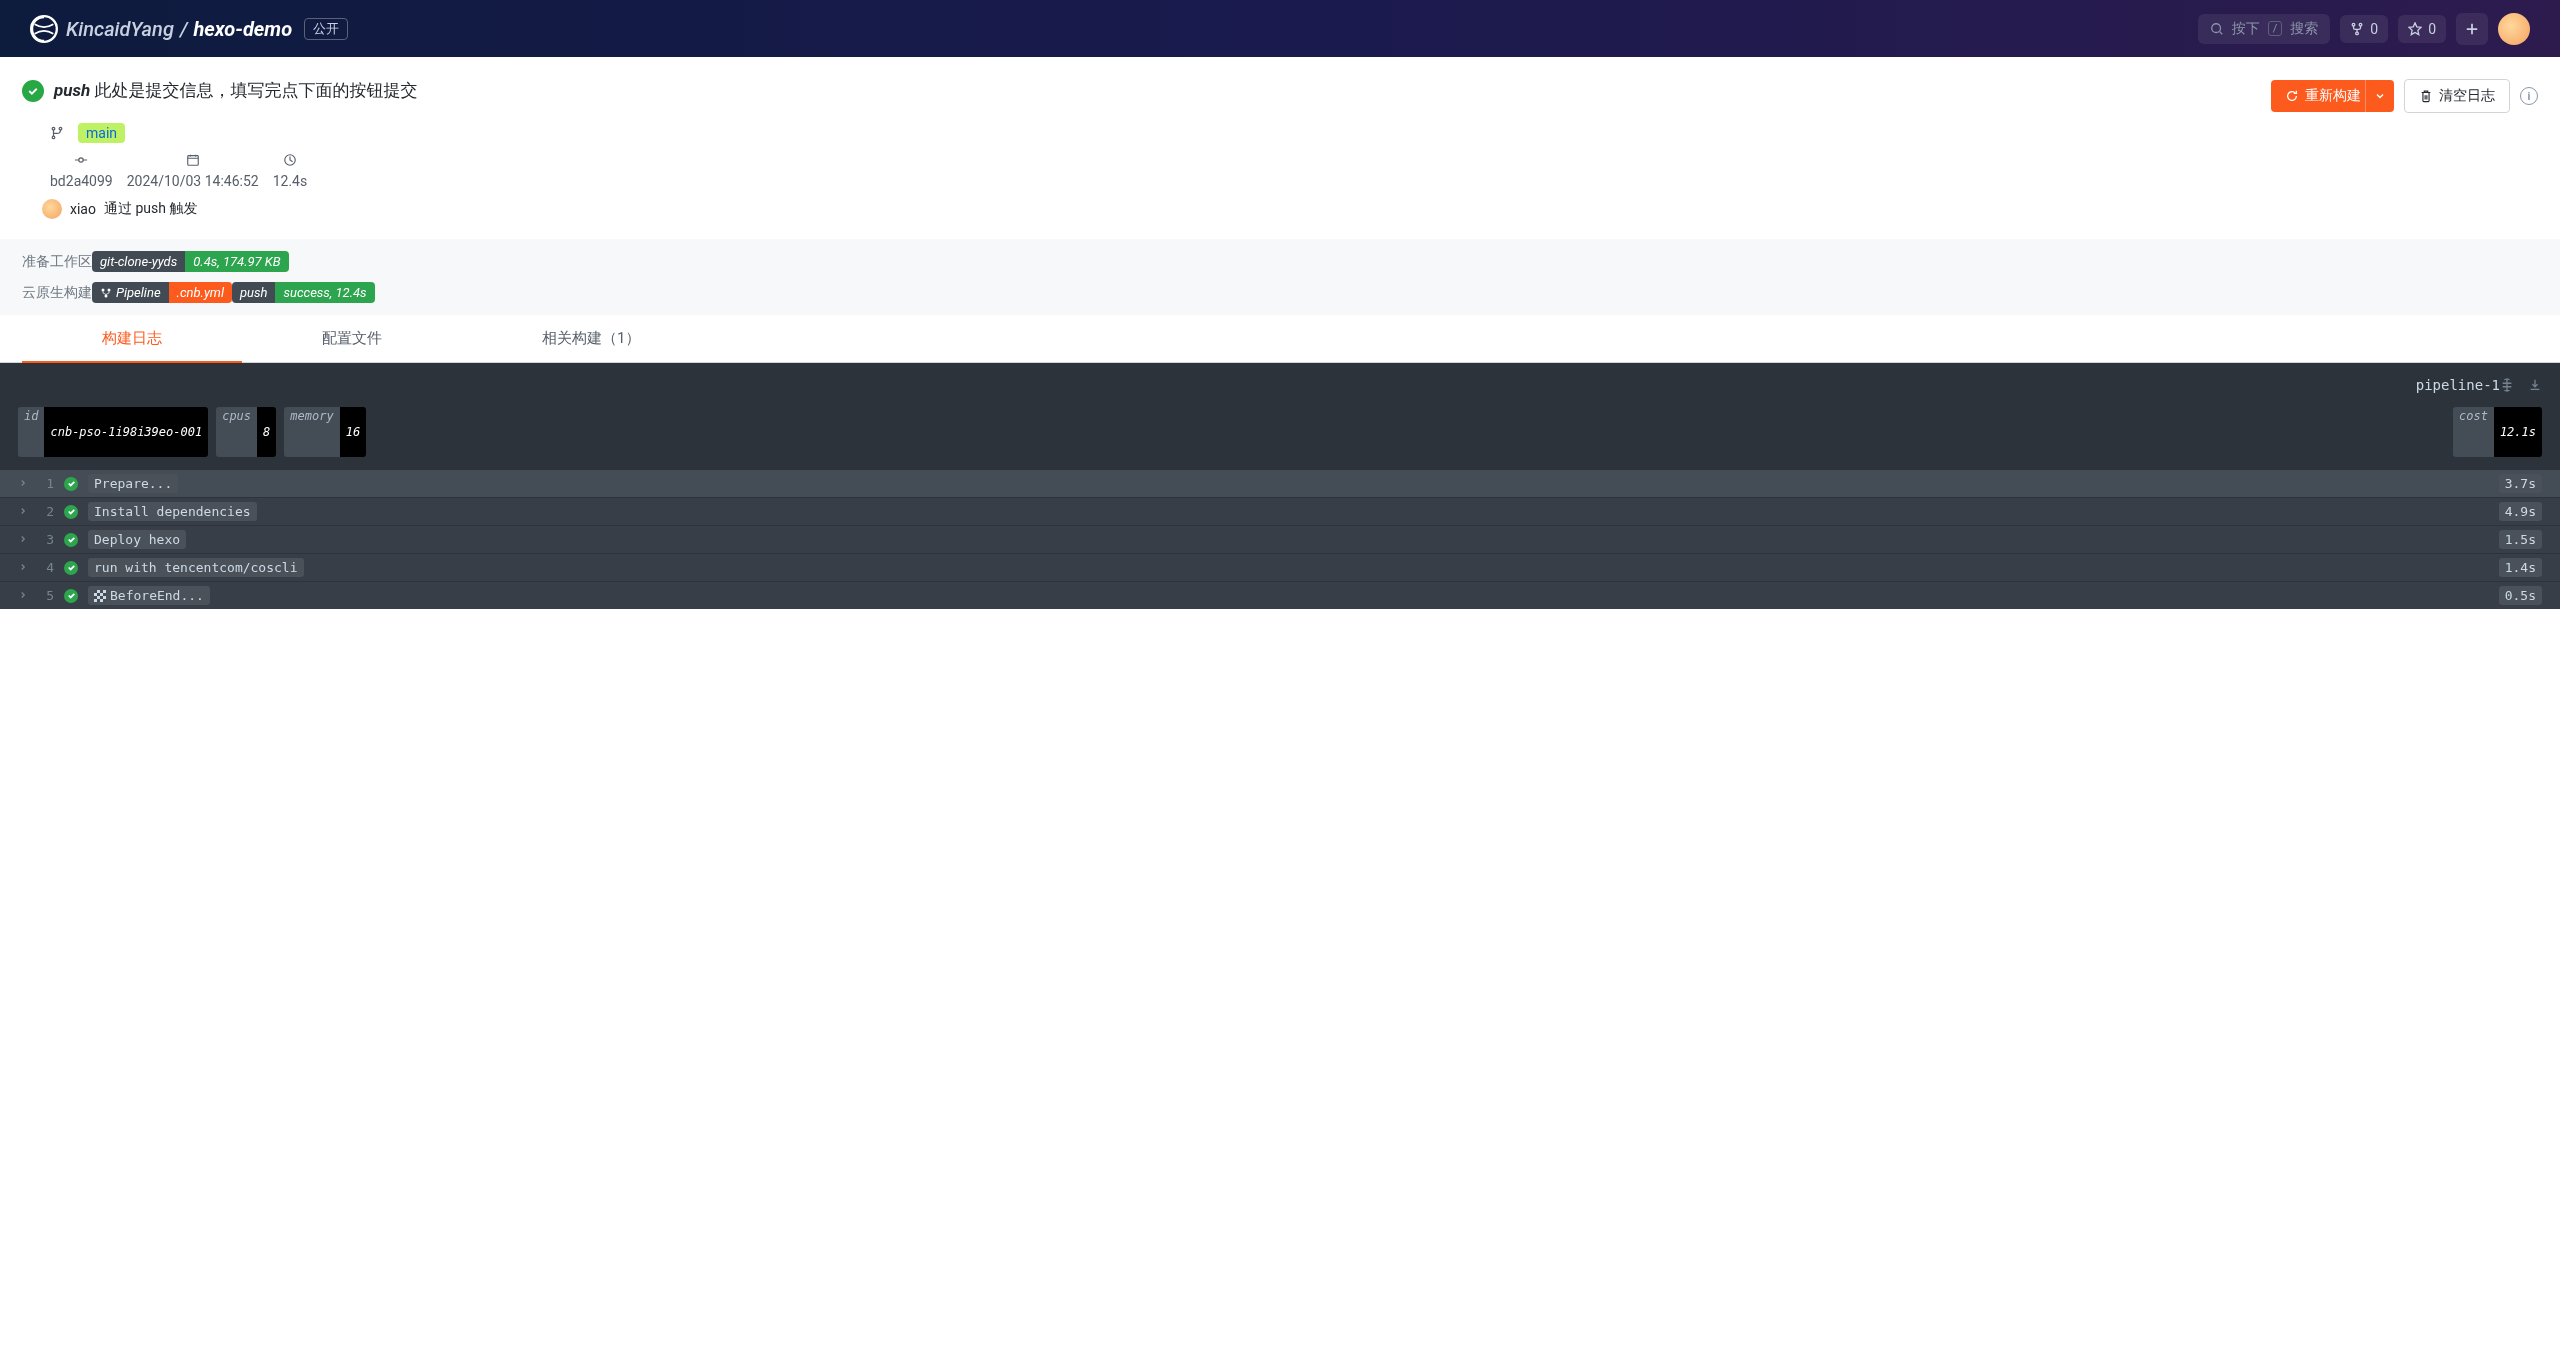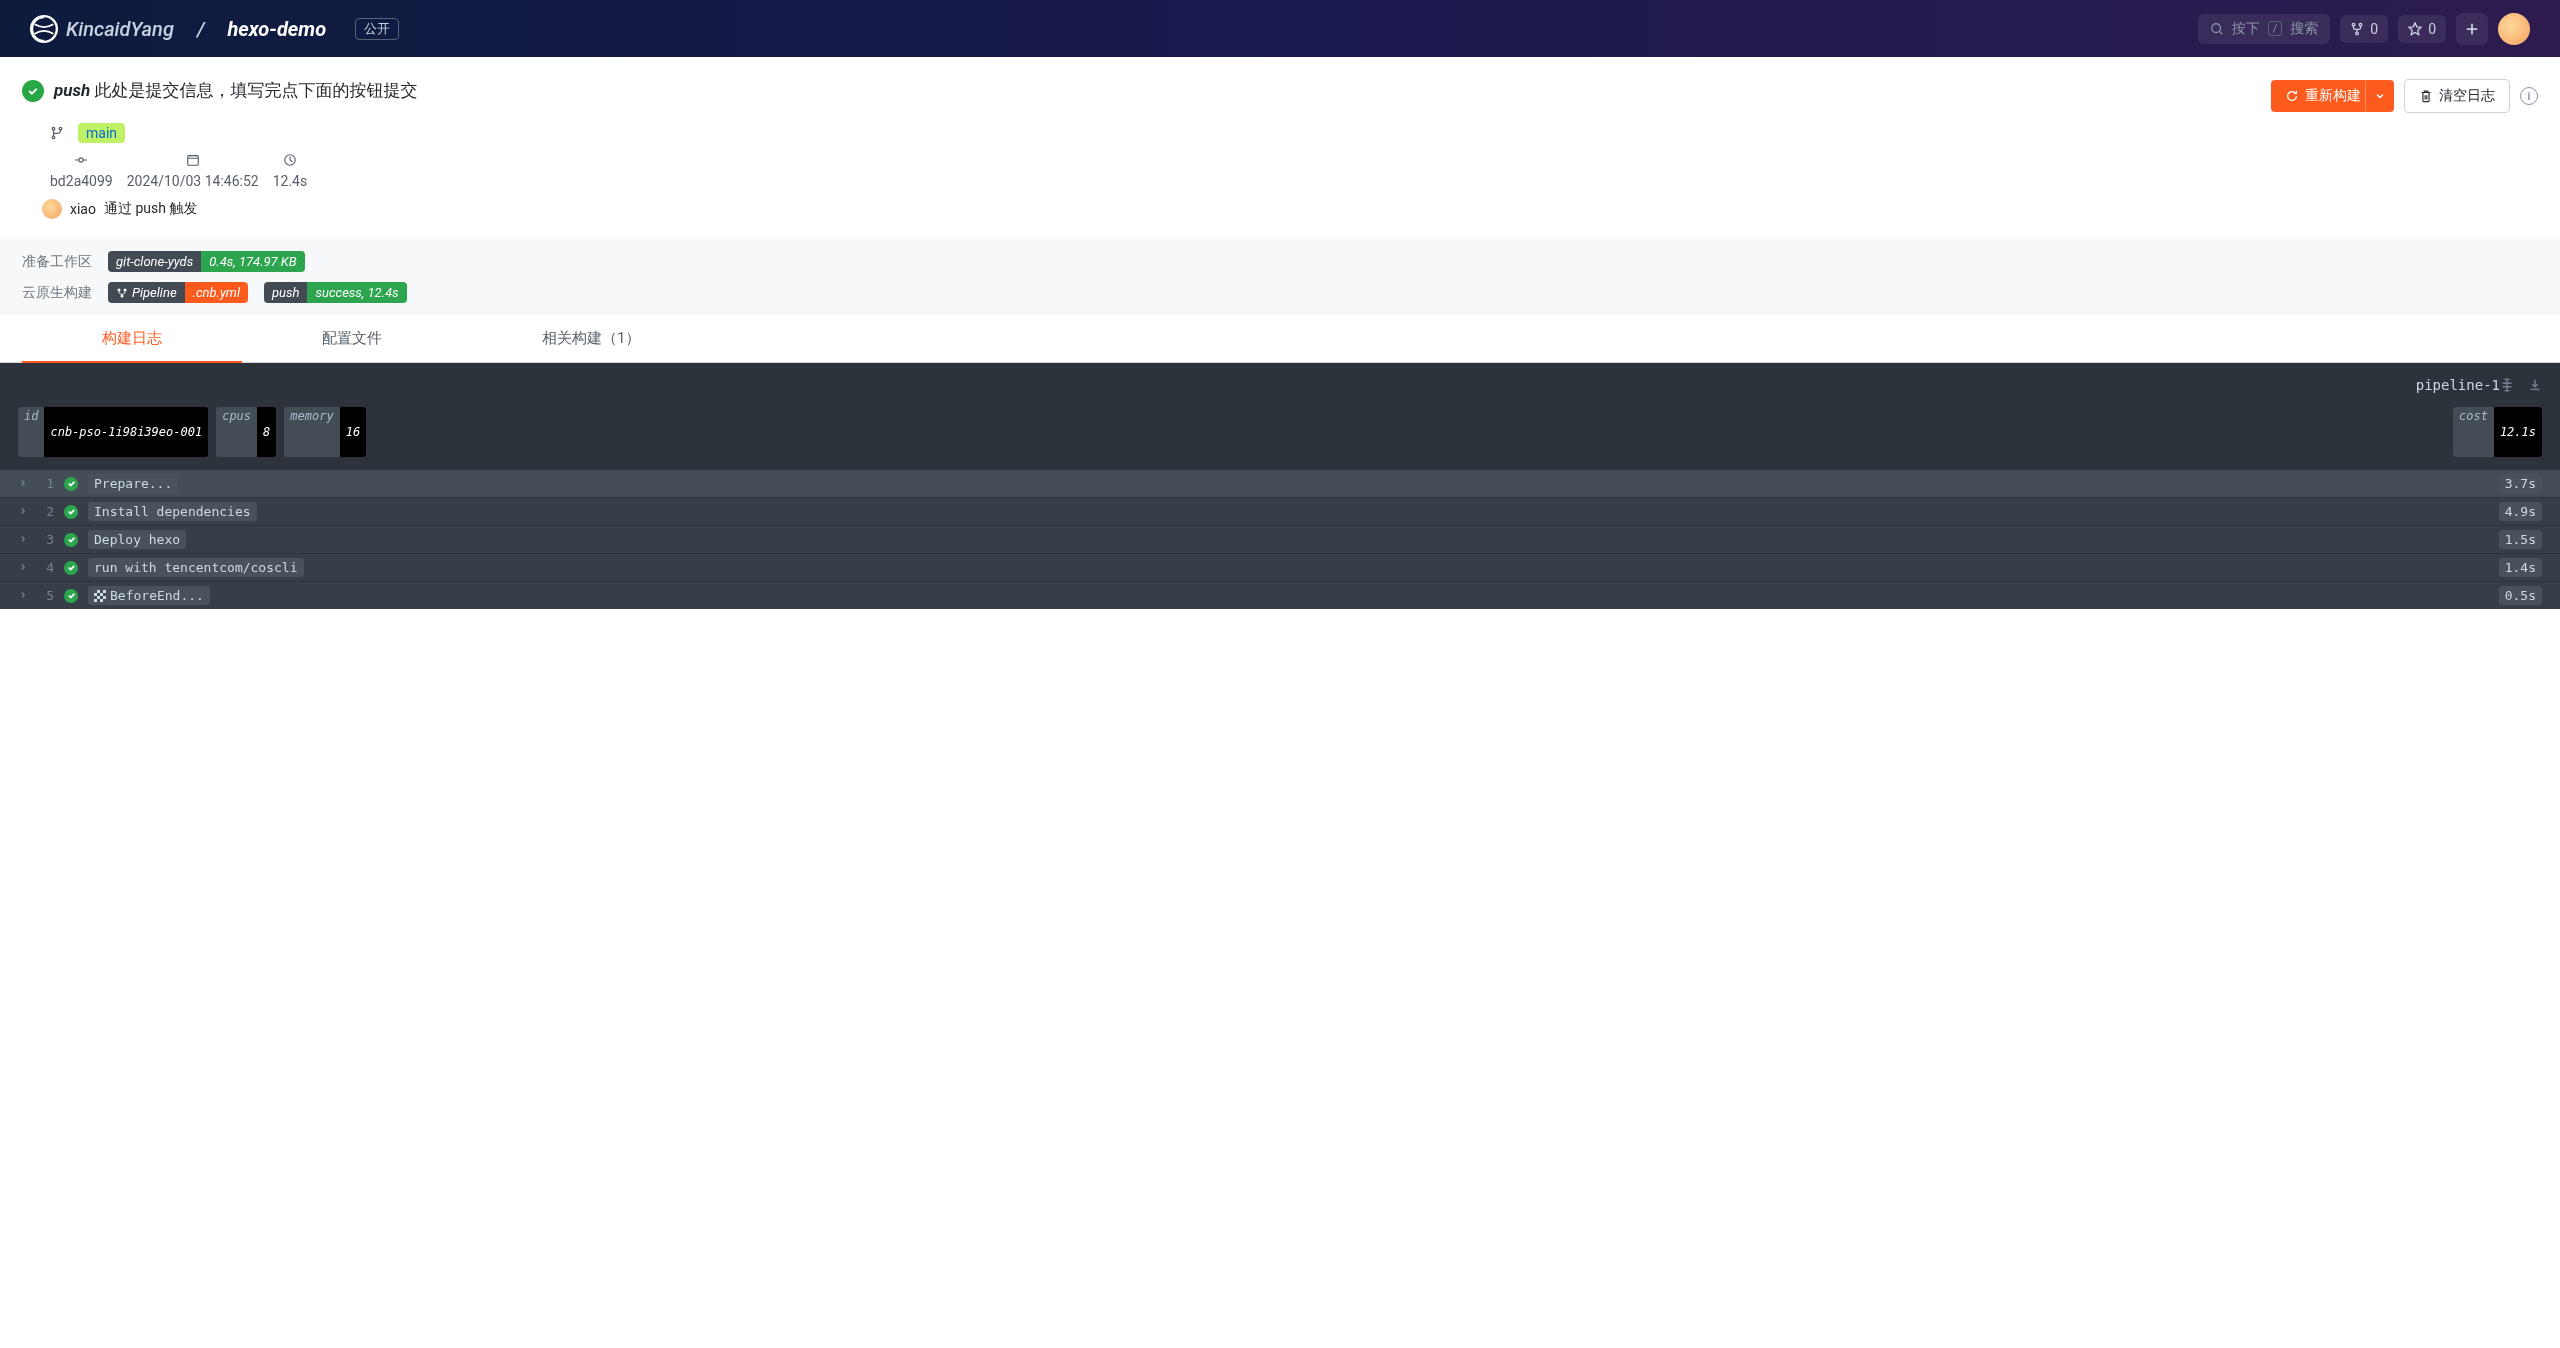--- a/index.html
+++ b/index.html
@@ -8,21 +8,21 @@
     .top-nav {
       background: linear-gradient(90deg, #0d1b3d 0%, #1a1a4e 50%, #2d1b4e 100%);
       height: 57px;
       display: flex;
       align-items: center;
       padding: 0 30px;
       justify-content: space-between;
     }
     .nav-left { display: flex; align-items: center; gap: 8px; }
     .logo-icon { width: 28px; height: 28px; display: flex; align-items: center; justify-content: center; }
-    .breadcrumb { color: #c8d1e0; font-style: italic; font-size: 20px; font-weight: 500; display: flex; align-items: center; gap: 23px; }
+    .breadcrumb { color: #c8d1e0; font-style: italic; font-size: 20px; font-weight: 500; display: flex; align-items: center; gap: 6px; }
     .breadcrumb-owner { color: #c8d1e0; }
     .breadcrumb-sep { color: #c8d1e0; }
     .breadcrumb-repo { color: #fff; font-weight: 700; }
     .visibility-badge { border: 1px solid #5a6278; color: #c8d1e0; padding: 1px 8px; border-radius: 4px; font-size: 13px; font-style: normal; font-weight: 400; margin-left: 6px; }
     
     .nav-right { display: flex; align-items: center; gap: 10px; }
     .search-box { background: rgba(255,255,255,0.08); border-radius: 6px; padding: 6px 12px; display: flex; align-items: center; gap: 8px; color: #8b95a8; font-size: 14px; }
     .nav-btn { background: rgba(255,255,255,0.08); border-radius: 6px; padding: 6px 10px; display: flex; align-items: center; gap: 6px; color: #c8d1e0; font-size: 14px; cursor: pointer; }
     .nav-plus-btn { background: rgba(255,255,255,0.08); border-radius: 6px; width: 32px; height: 32px; display: flex; align-items: center; justify-content: center; color: #c8d1e0; cursor: pointer; }
     .avatar { width: 32px; height: 32px; border-radius: 50%; background: radial-gradient(circle at 40% 40%, #ffd89b, #f4a261); cursor: pointer; }
@@ -39,21 +39,21 @@
     .info-icon-circle { width: 18px; height: 18px; border: 1.5px solid #8b95a8; border-radius: 50%; display: flex; align-items: center; justify-content: center; color: #8b95a8; font-size: 11px; font-weight: 700; cursor: pointer; }
     
     .build-meta { padding: 0 22px 10px 50px; }
     .meta-row { display: flex; align-items: center; gap: 14px; margin-bottom: 10px; color: #24292e; font-size: 14px; }
     .branch-pill { background: #bef264; color: #0969da; padding: 2px 8px; border-radius: 4px; font-size: 14px; }
     .meta-item { display: flex; align-items: center; gap: 6px; color: #57606a; flex-direction: column; }
     .trigger-row { display: flex; align-items: center; gap: 8px; margin-left: -8px; }
     .small-avatar { width: 20px; height: 20px; border-radius: 50%; background: radial-gradient(circle at 40% 40%, #ffd89b, #f4a261); }
     
     .phase-section { background: #f6f8fa; padding: 12px 22px; }
-    .phase-row { display: flex; align-items: center; gap: 16px; margin-bottom: 10px; }
+    .phase-row { display: flex; align-items: center; margin-bottom: 10px; }
     .phase-row:last-child { margin-bottom: 0; }
     .phase-label { color: #6e7781; font-size: 14px; min-width: 68px; }
     .tag-group { display: inline-flex; border-radius: 4px; overflow: hidden; font-size: 13px; }
     .tag-seg { padding: 3px 8px; color: #fff; display: flex; align-items: center; gap: 4px; font-style: italic; }
     .tag-dark { background: #424a53; }
     .tag-green { background: #2da44e; }
     .tag-orange { background: #fd5a1e; }
     
     .tabs { display: flex; border-bottom: 1px solid #d1d5da; padding: 0 22px; }
     .tab { padding: 14px 80px; font-size: 15px; color: #57606a; cursor: pointer; position: relative; }

